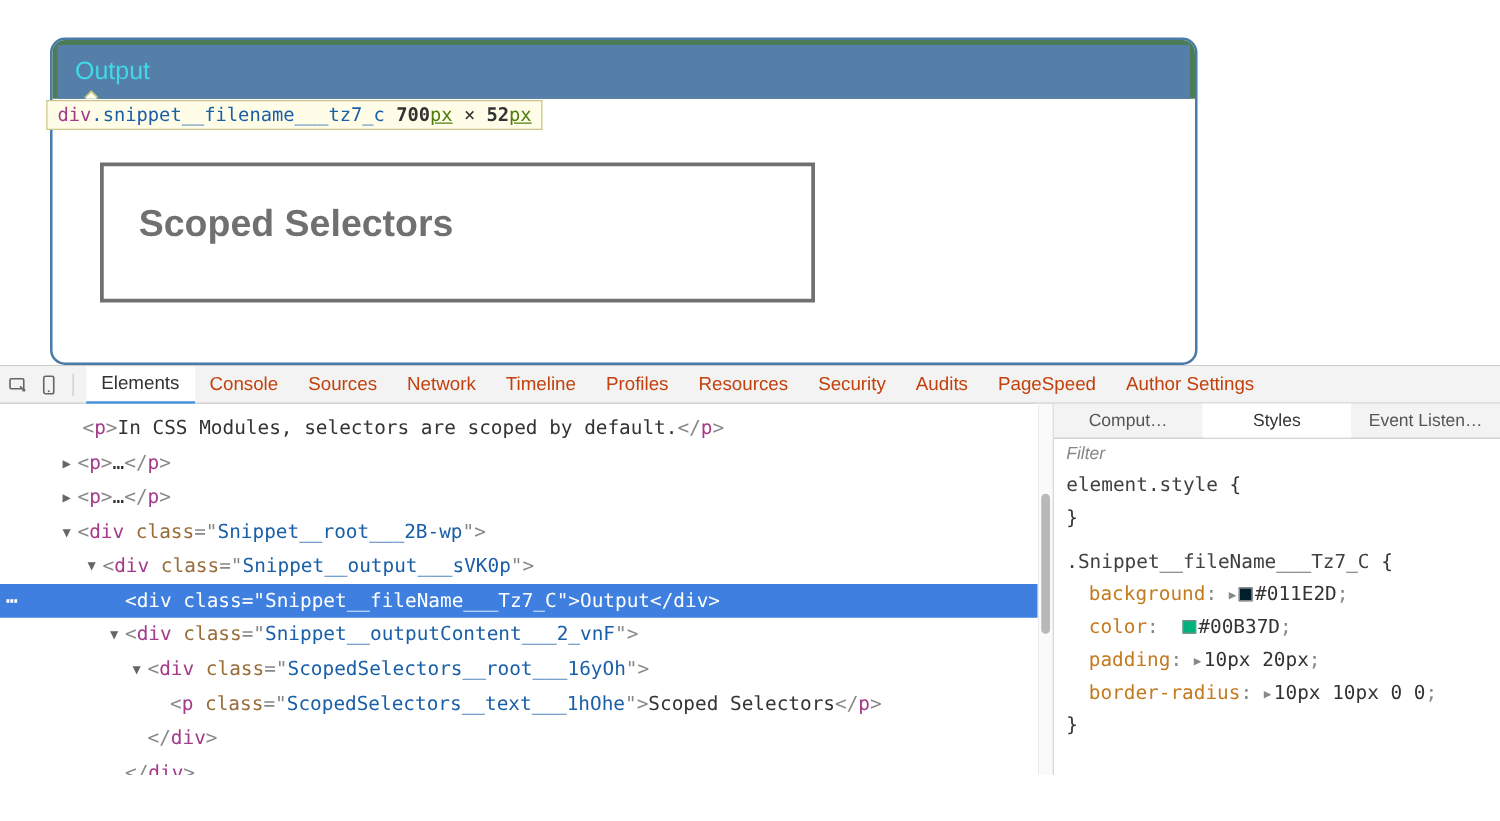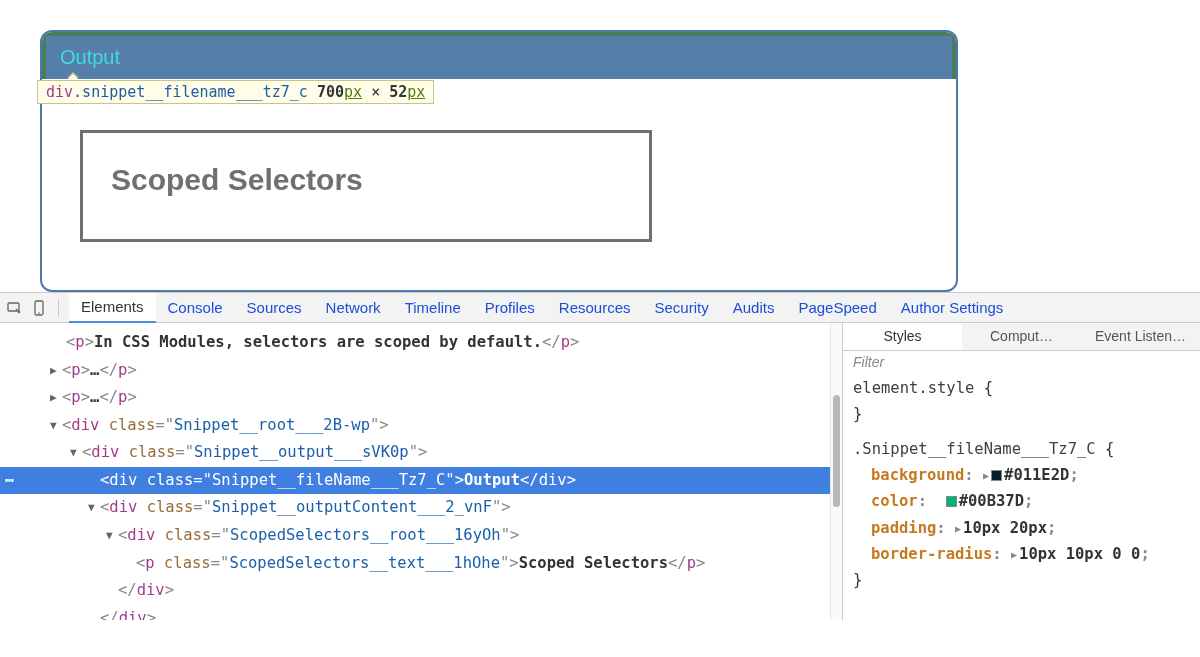--- a/index.html
+++ b/index.html
@@ -19,49 +19,49 @@
 .tooltip-arrow-border { position: absolute; left: 25px; top: -6px; width: 0; height: 0; border-left: 6px solid transparent; border-right: 6px solid transparent; border-bottom: 6px solid #c9c48a; }
 .snippet-body { padding: 28px 38px 48px; }
 .scoped-box { border: 3px solid #707070; width: 572px; padding: 30px 28px 42px; }
 .scoped-title { color: #707070; font-size: 30px; font-weight: 700; font-family: Helvetica, Arial, sans-serif; }
 
 .devtools { border-top: 1px solid #ccc; width: 1200px; }
 .dt-toolbar { display: flex; align-items: center; height: 30px; border-bottom: 1px solid #ccc; background: #f3f3f3; padding: 0 6px; gap: 6px; font-size: 15px; color: #555; }
 .dt-toolbar .tb-btn { width: 18px; height: 18px; display: flex; align-items: center; justify-content: center; color: #666; }
 .dt-toolbar .tb-sep { width: 1px; height: 18px; background: #ccc; margin: 0 4px; }
 .dt-tabs { display: flex; align-items: center; height: 100%; }
-.dt-tabs .tab { padding: 0 12px; display: flex; align-items: center; cursor: pointer; color: #1d4ed8; height: 30px; }
+.dt-tabs .tab { padding: 0 12px; display: flex; align-items: center; cursor: pointer; color: #c2410c; height: 30px; }
 .dt-tabs .tab.active { color: #333; border-bottom: 2px solid #4a90d9; background: #fff; }
 
 .dt-body { display: flex; height: 297px; }
 .dt-elements { flex: 1; overflow: auto; font-family: Menlo, Consolas, monospace; font-size: 15.5px; padding: 6px 0; background: #fff; position: relative; }
 .dt-sidebar { width: 358px; border-left: 1px solid #ccc; display: flex; flex-direction: column; background: #fff; }
 .dt-scrollbar-gutter { width: 12px; background: #fafafa; border-left: 1px solid #e8e8e8; position: relative; }
 .dt-scrollbar-thumb { position: absolute; left: 2px; width: 7px; top: 72px; height: 112px; background: #b8b8b8; border-radius: 4px; }
 
 .el-line { white-space: nowrap; padding: 1px 0 1px 8px; line-height: 1.65; }
 .el-line .arrow { display: inline-block; width: 12px; color: #666; font-size: 11px; vertical-align: 1px; }
 .el-line .gap { display: inline-block; }
 .el-line.selected { background: #3f7fe0; color: #fff; }
 .el-line.selected .t, .el-line.selected .a, .el-line.selected .v, .el-line.selected .txt, .el-line.selected .punc { color: #fff; }
 .sel-dots { position: absolute; left: 0; width: 20px; text-align: center; color: #fff; font-weight: 700; letter-spacing: 1px; }
 .t { color: #a33a8a; }
 .a { color: #9a6c3a; }
 .v { color: #1a5fa8; }
-.txt { color: #333; font-weight: bold; }
+.txt { color: #333; }
 .punc { color: #888; }
 
 .side-tabs { display: flex; border-bottom: 1px solid #ccc; height: 28px; background: #f3f3f3; font-size: 14px; }
 .side-tabs .stab { flex: 1; text-align: center; padding: 5px 4px; color: #555; cursor: pointer; white-space: nowrap; overflow: hidden; text-overflow: ellipsis; }
 .side-tabs .stab.active { background: #fff; color: #333; }
 .side-filter { padding: 3px 10px; color: #888; font-style: italic; font-size: 14px; }
 .styles-pane { padding: 2px 10px; font-family: Menlo, Consolas, monospace; font-size: 15.5px; line-height: 1.7; }
 .rule-sel { color: #404040; }
 .brace { color: #333; }
-.prop { color: #c47b20; padding-left: 18px; font-weight: bold; }
+.prop { color: #c47b20; padding-left: 18px; }
 .prop .pname { color: #c47b20; }
 .prop .pval { color: #333; }
 .swatch { display: inline-block; width: 11px; height: 11px; border: 1px solid #888; vertical-align: -1px; margin-right: 2px; }
 .tri { display: inline-block; font-size: 10px; color: #888; margin-right: 2px; vertical-align: 1px; }
 </style>
 </head>
 <body>
 
 <div class="page-top">
   <div class="snippet-wrap">
@@ -132,22 +132,22 @@
       <div class="el-line"><span class="gap" style="width:110px"></span><span class="punc">&lt;/</span><span class="t">div</span><span class="punc">&gt;</span></div>
       <div class="el-line"><span class="gap" style="width:92px"></span><span class="punc">&lt;/</span><span class="t">div</span><span class="punc">&gt;</span></div>
     </div>
 
     <div class="dt-scrollbar-gutter">
       <div class="dt-scrollbar-thumb"></div>
     </div>
 
     <div class="dt-sidebar">
       <div class="side-tabs">
+        <div class="stab">Comput…</div>
         <div class="stab active">Styles</div>
-        <div class="stab">Comput…</div>
         <div class="stab">Event Listen…</div>
       </div>
       <div class="side-filter">Filter</div>
       <div class="styles-pane">
         <div><span class="rule-sel">element.style</span> <span class="brace">{</span></div>
         <div><span class="brace">}</span></div>
         <div style="height:8px"></div>
         <div><span class="rule-sel">.Snippet__fileName___Tz7_C</span> <span class="brace">{</span></div>
         <div class="prop"><span class="pname">background</span><span class="punc">:</span> <span class="tri">▶</span><span class="swatch" style="background:#011E2D"></span><span class="pval">#011E2D</span><span class="punc">;</span></div>
         <div class="prop"><span class="pname">color</span><span class="punc">:</span>&nbsp; <span class="swatch" style="background:#00B37D"></span><span class="pval">#00B37D</span><span class="punc">;</span></div>

